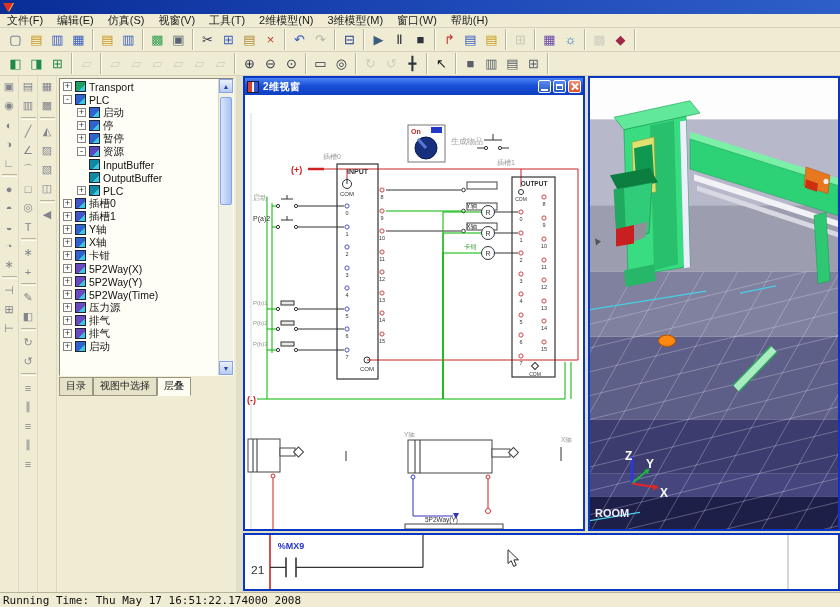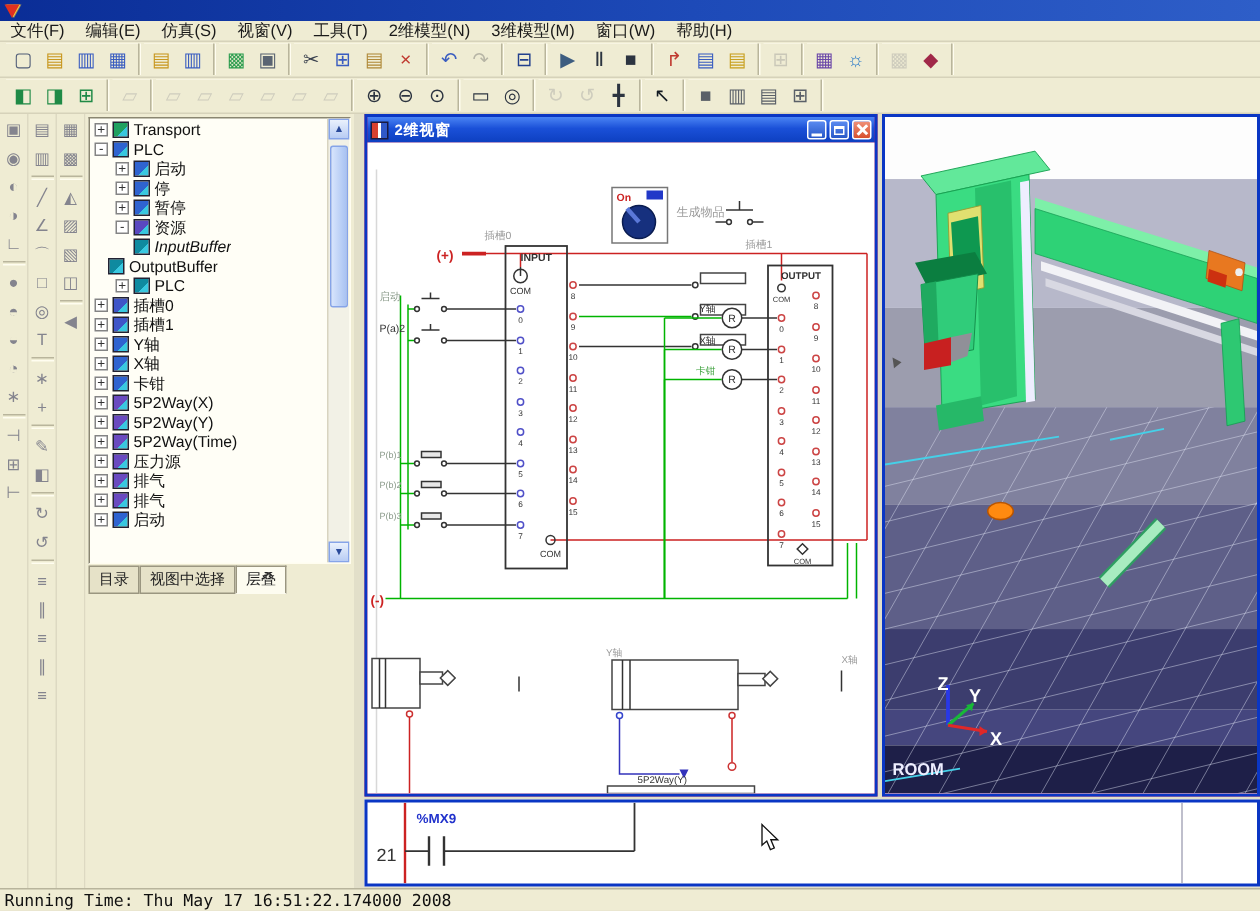--- a/index.html
+++ b/index.html
@@ -33,21 +33,21 @@
   .tree-label{overflow:hidden}
   .scrollbar{width:15px;background:#f2f1e6;border-left:1px solid #d8d4c0;display:flex;flex-direction:column;flex:none}
   .sb-btn{height:14px;background:linear-gradient(#eaf1fc,#b8ccf4);border:1px solid #86a4e8;color:#2a4a9a;font-size:7px;display:flex;align-items:center;justify-content:center}
   .sb-btn.down{margin-top:auto}
   .sb-thumb{margin:4px 1px 0 1px;height:108px;background:linear-gradient(90deg,#d8e5fc,#a8c2f2);border:1px solid #86a4e8;border-radius:2px}
   .tree-tabs{display:flex;margin-top:1px;font-size:10px}
   .tab{padding:1px 6px 2px 6px;border:1px solid #9a9680;background:#e6e2c8;color:#222}
   .tab.active{background:#fdfcf0;border-bottom-color:#fdfcf0;position:relative}
   
   .mdi{flex:1;position:relative;background:#e2dfc9}
-  .win{position:absolute;border:2px solid #0a36c4;background:#be185d;display:flex;flex-direction:column}
+  .win{position:absolute;border:2px solid #0a36c4;background:#a16207;display:flex;flex-direction:column}
   .win-title{height:17px;display:flex;align-items:center;padding:0 2px;flex:none}
   .win-title.active{background:linear-gradient(180deg,#4a84f4,#1a50d8 45%,#0d3fc0)}
   .win-title.inactive{background:linear-gradient(180deg,#aab8e8,#8496d8)}
   .win-title .t{color:#fff;font-weight:bold;font-size:10px;letter-spacing:.5px}
   .win-icon{width:12px;height:12px;margin-right:4px;flex:none}
   .icon2d{background:linear-gradient(90deg,#d84030 0 4px,#fff 4px 6px,#3058c8 6px 12px);border:1px solid #1a1a40}
   .icon3d{background:linear-gradient(135deg,#e03030 0 50%,#ffcc33 50%);border:1px solid #1a1a40}
   .win-ctrls{margin-left:auto;display:flex;gap:2px}
   .wbtn{width:13px;height:13px;border:1px solid #fff;border-radius:2px;background:linear-gradient(#5a8af0,#2858c8);display:flex;align-items:center;justify-content:center}
   .wbtn.close{background:linear-gradient(#f09078,#d8502e)}
@@ -279,26 +279,26 @@
           <div class="tree-row" style="padding-left: 17px;">
             <span class="expander">+</span>
             <span class="chip" style="background: linear-gradient(135deg, rgb(47, 99, 208) 62%, rgb(57, 200, 224) 62%);"></span>
             <span class="tree-label">暂停</span>
           </div>
           <div class="tree-row" style="padding-left: 17px;">
             <span class="expander">-</span>
             <span class="chip" style="background: linear-gradient(135deg, rgb(90, 72, 192) 62%, rgb(57, 200, 224) 62%);"></span>
             <span class="tree-label">资源</span>
           </div>
-          <div class="tree-row" style="padding-left: 17px; font-style: italic;">
+          <div class="tree-row" style="padding-left: 17px;">
             <span class="exp-spacer"></span>
             <span class="chip" style="background: linear-gradient(135deg, rgb(15, 138, 160) 62%, rgb(57, 200, 224) 62%);"></span>
             <span class="tree-label">InputBuffer</span>
           </div>
-          <div class="tree-row" style="">
+          <div class="tree-row" style="padding-left: 17px;">
             <span class="exp-spacer"></span>
             <span class="chip" style="background: linear-gradient(135deg, rgb(15, 138, 160) 62%, rgb(57, 200, 224) 62%);"></span>
             <span class="tree-label">OutputBuffer</span>
           </div>
           <div class="tree-row" style="padding-left: 17px;">
             <span class="expander">+</span>
             <span class="chip" style="background: linear-gradient(135deg, rgb(15, 138, 160) 62%, rgb(57, 200, 224) 62%);"></span>
             <span class="tree-label">PLC</span>
           </div>
           <div class="tree-row" style="padding-left: 3px;">

